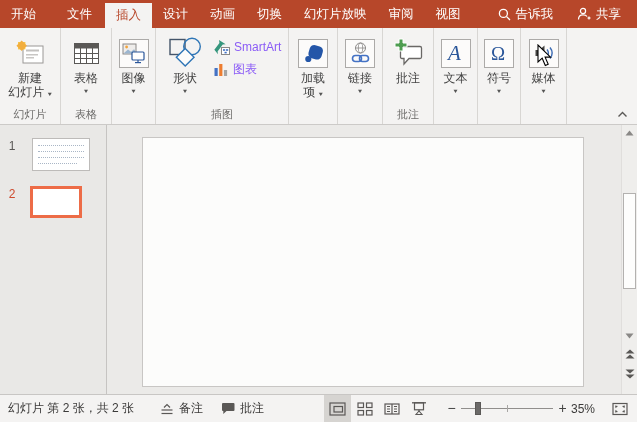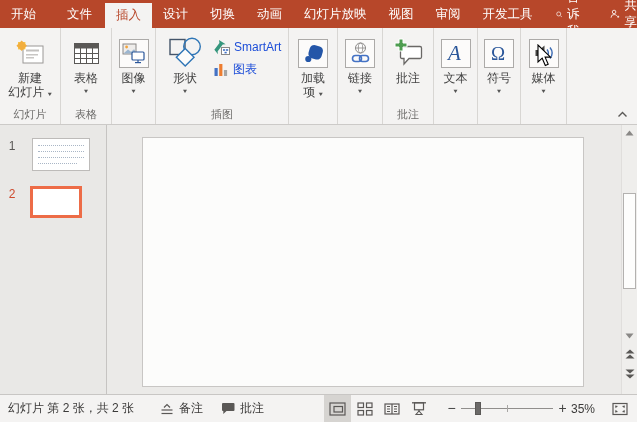--- a/index.html
+++ b/index.html
@@ -20,21 +20,21 @@
   .rgroup{display:flex;flex-direction:column;border-right:1px solid #D8D6D3;flex-shrink:0;}
   .rgroup-content{flex:1;display:flex;justify-content:center;padding-top:7px;}
   .rgroup-label{height:17px;text-align:center;font-size:11px;color:#6B6A68;line-height:14px;flex-shrink:0;}
   .bigbtn{display:flex;flex-direction:column;align-items:center;cursor:default;}
   .bigbtn .ic{height:36px;display:flex;align-items:center;justify-content:center;}
   .bigbtn .lbl{font-size:12px;color:#444;line-height:14px;text-align:left;white-space:nowrap;}
   .caret{font-size:8px;color:#555;line-height:8px;display:inline-block;transform:scaleY(.8);}
   .caret.below{display:block;text-align:center;margin-top:2px;}
   .icobox{width:30px;height:29px;border:1px solid #ACAAA8;background:#FCFBFA;display:flex;align-items:center;justify-content:center;box-sizing:border-box;}
   .smallcol{display:flex;flex-direction:column;gap:4px;padding-top:3px;margin-left:6px;}
-  .smallbtn{display:flex;align-items:center;gap:4px;font-size:12px;color:#1d4ed8;height:18px;cursor:default;}
+  .smallbtn{display:flex;align-items:center;gap:4px;font-size:12px;color:#8b5cf6;height:18px;cursor:default;}
 
   
   .main{flex:1;display:flex;min-height:0;}
   .thumbs{width:107px;background:#E9E8E6;border-right:1px solid #C6C4C2;padding-top:13px;box-sizing:border-box;flex-shrink:0;}
   .thumb-row{display:flex;align-items:flex-start;margin-bottom:15px;}
   .thumb-num{width:24px;text-align:center;font-size:12px;color:#5A5856;padding-top:1px;}
   .thumb1{width:48px;height:27px;background:#FFF;border:1px solid #BDBBB9;margin-left:8px;padding:4px 4px 0;box-sizing:content-box;}
   .thumb1 .ph-line{border-top:1px dotted #A9B6C6;margin:0 1px 5px;}
   .thumb2{width:46px;height:26px;background:#FFF;border:3px solid #ED6C47;margin-left:6px;}
   .thumb-num.sel{color:#CE4A2D;}
@@ -69,26 +69,25 @@
 </head>
 <body>
 
 <div class="app">
 
   <div class="tabbar">
     <div class="tab">开始</div>
     <div class="tab file">文件</div>
     <div class="tab selected">插入</div>
     <div class="tab">设计</div>
+    <div class="tab">动画</div>
     <div class="tab">切换</div>
-    <div class="tab">动画</div>
     <div class="tab">幻灯片放映</div>
+    <div class="tab">审阅</div>
     <div class="tab">视图</div>
-    <div class="tab">审阅</div>
-    <div class="tab">开发工具</div>
     <div class="tab-right">
       <div class="tab-tool">
         <svg width="13" height="13" viewBox="0 0 13 13">
             <circle cx="5.4" cy="5.4" r="4" fill="none" stroke="#fff" stroke-width="1.3"></circle>
             <line x1="8.6" y1="8.6" x2="12" y2="12" stroke="#fff" stroke-width="1.3"></line>
           </svg>
         <span>告诉我</span>
       </div>
       <div class="tab-tool" style="padding-right:16px;">
         <svg width="14" height="14" viewBox="0 0 14 14">

